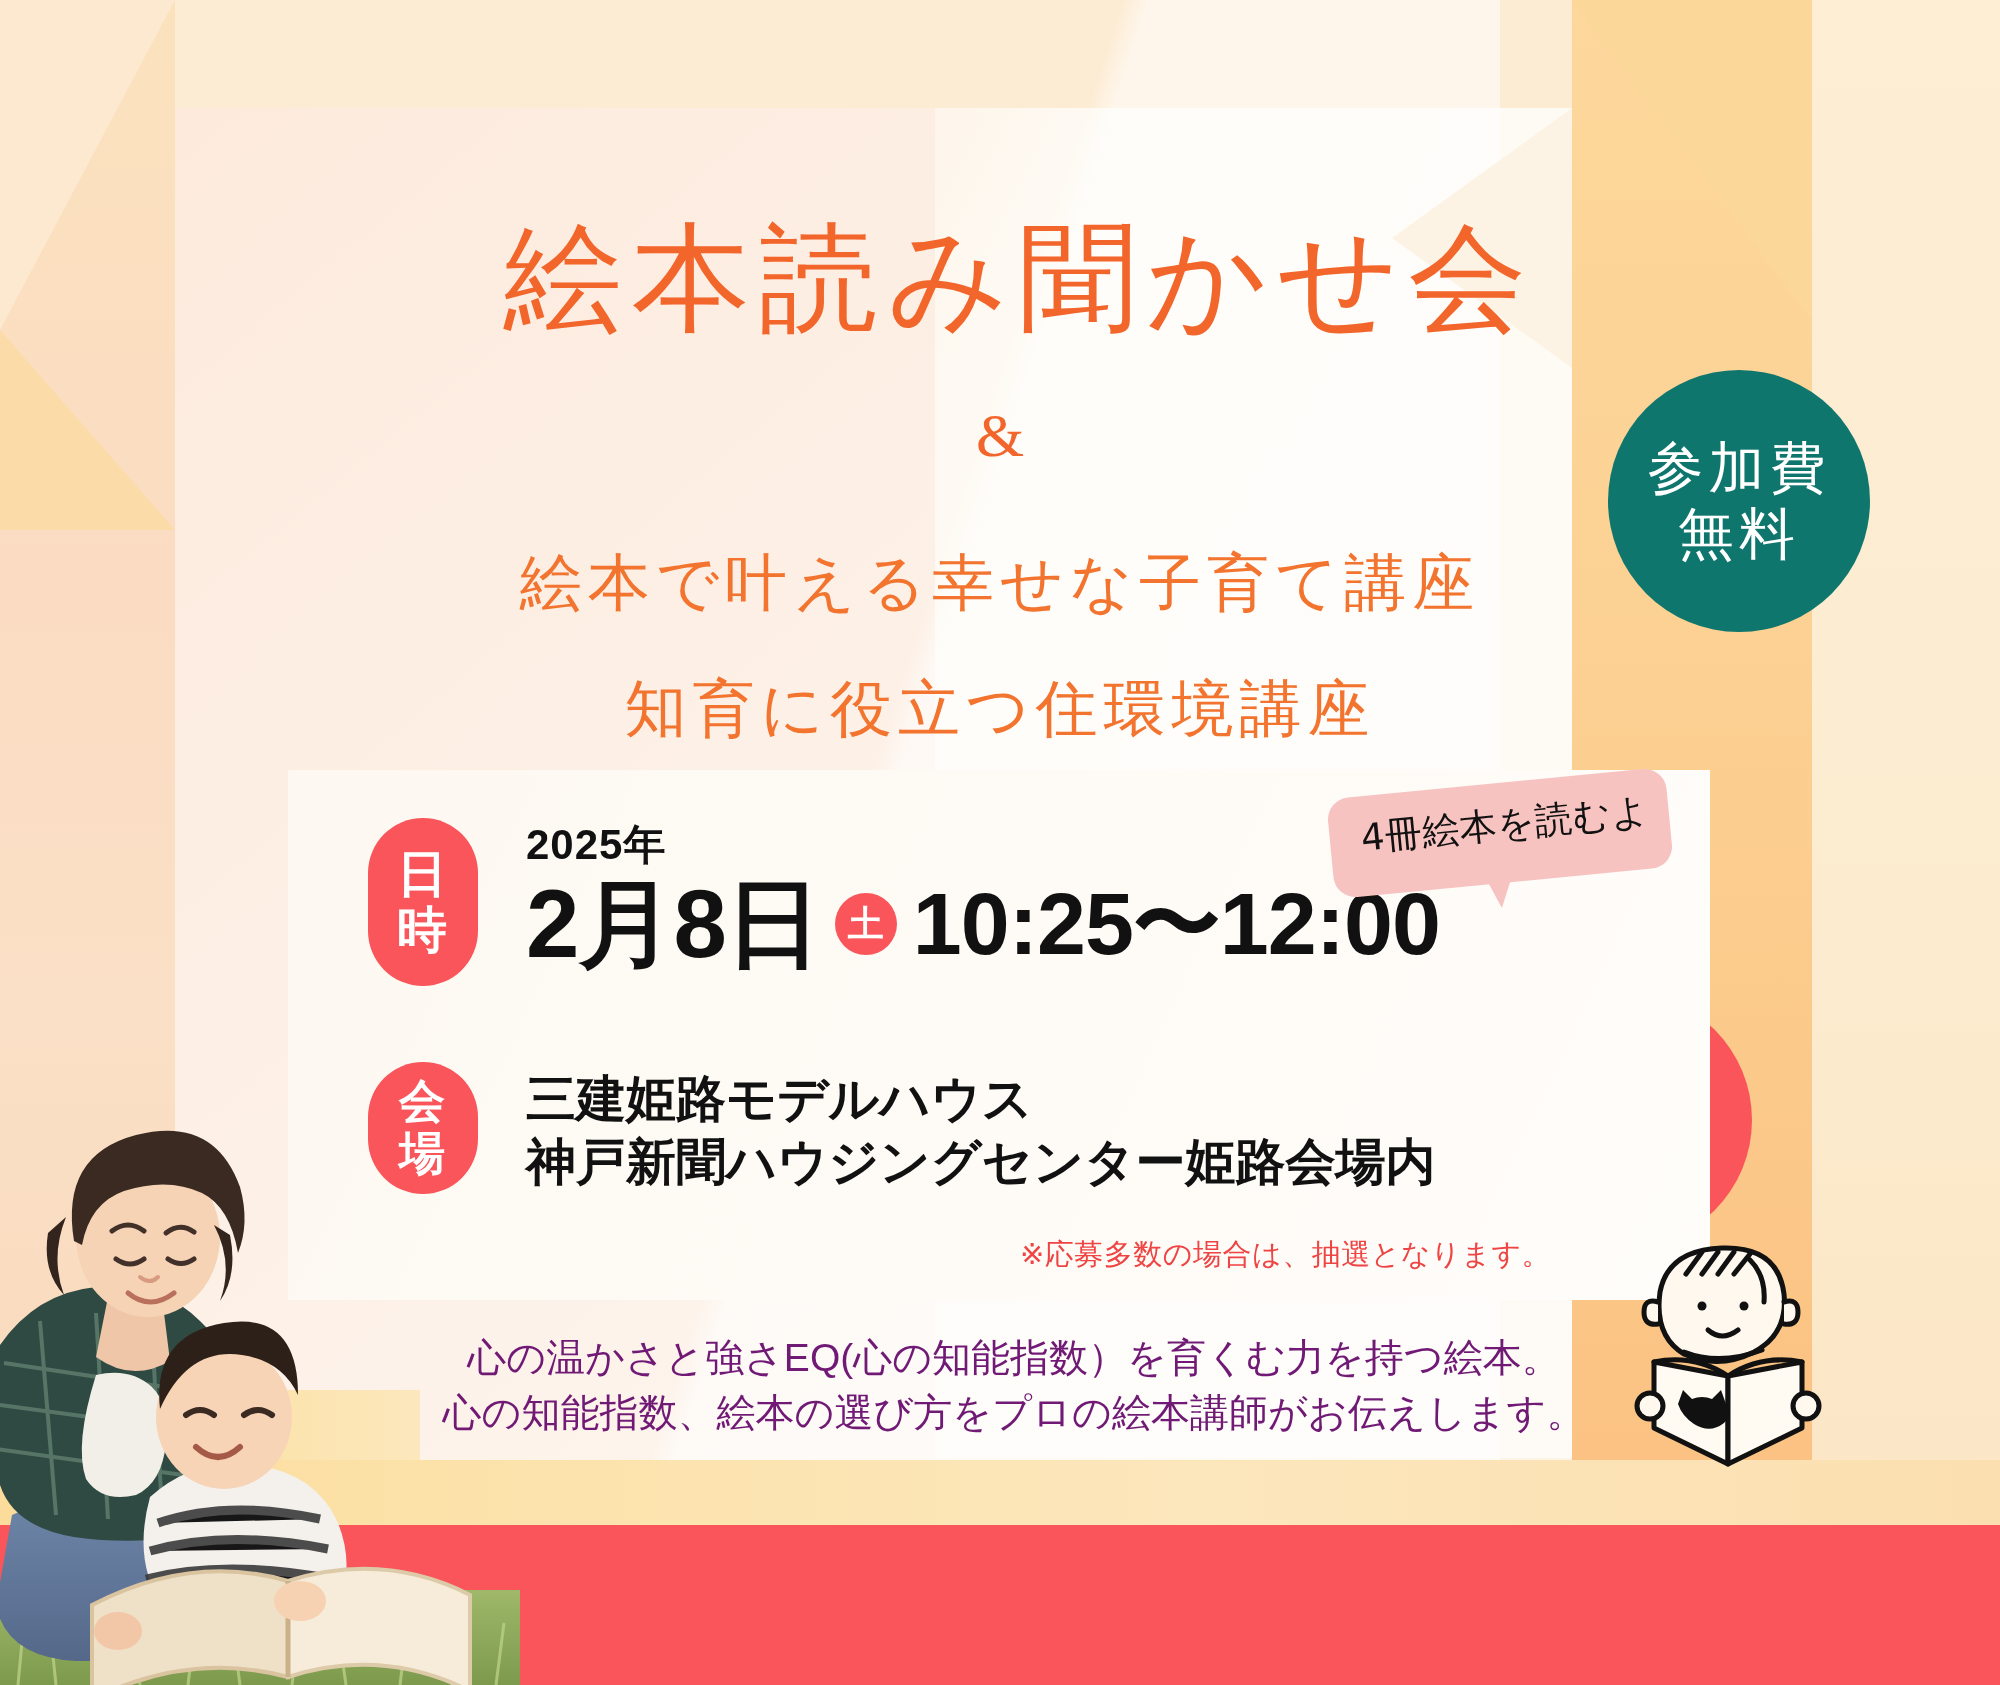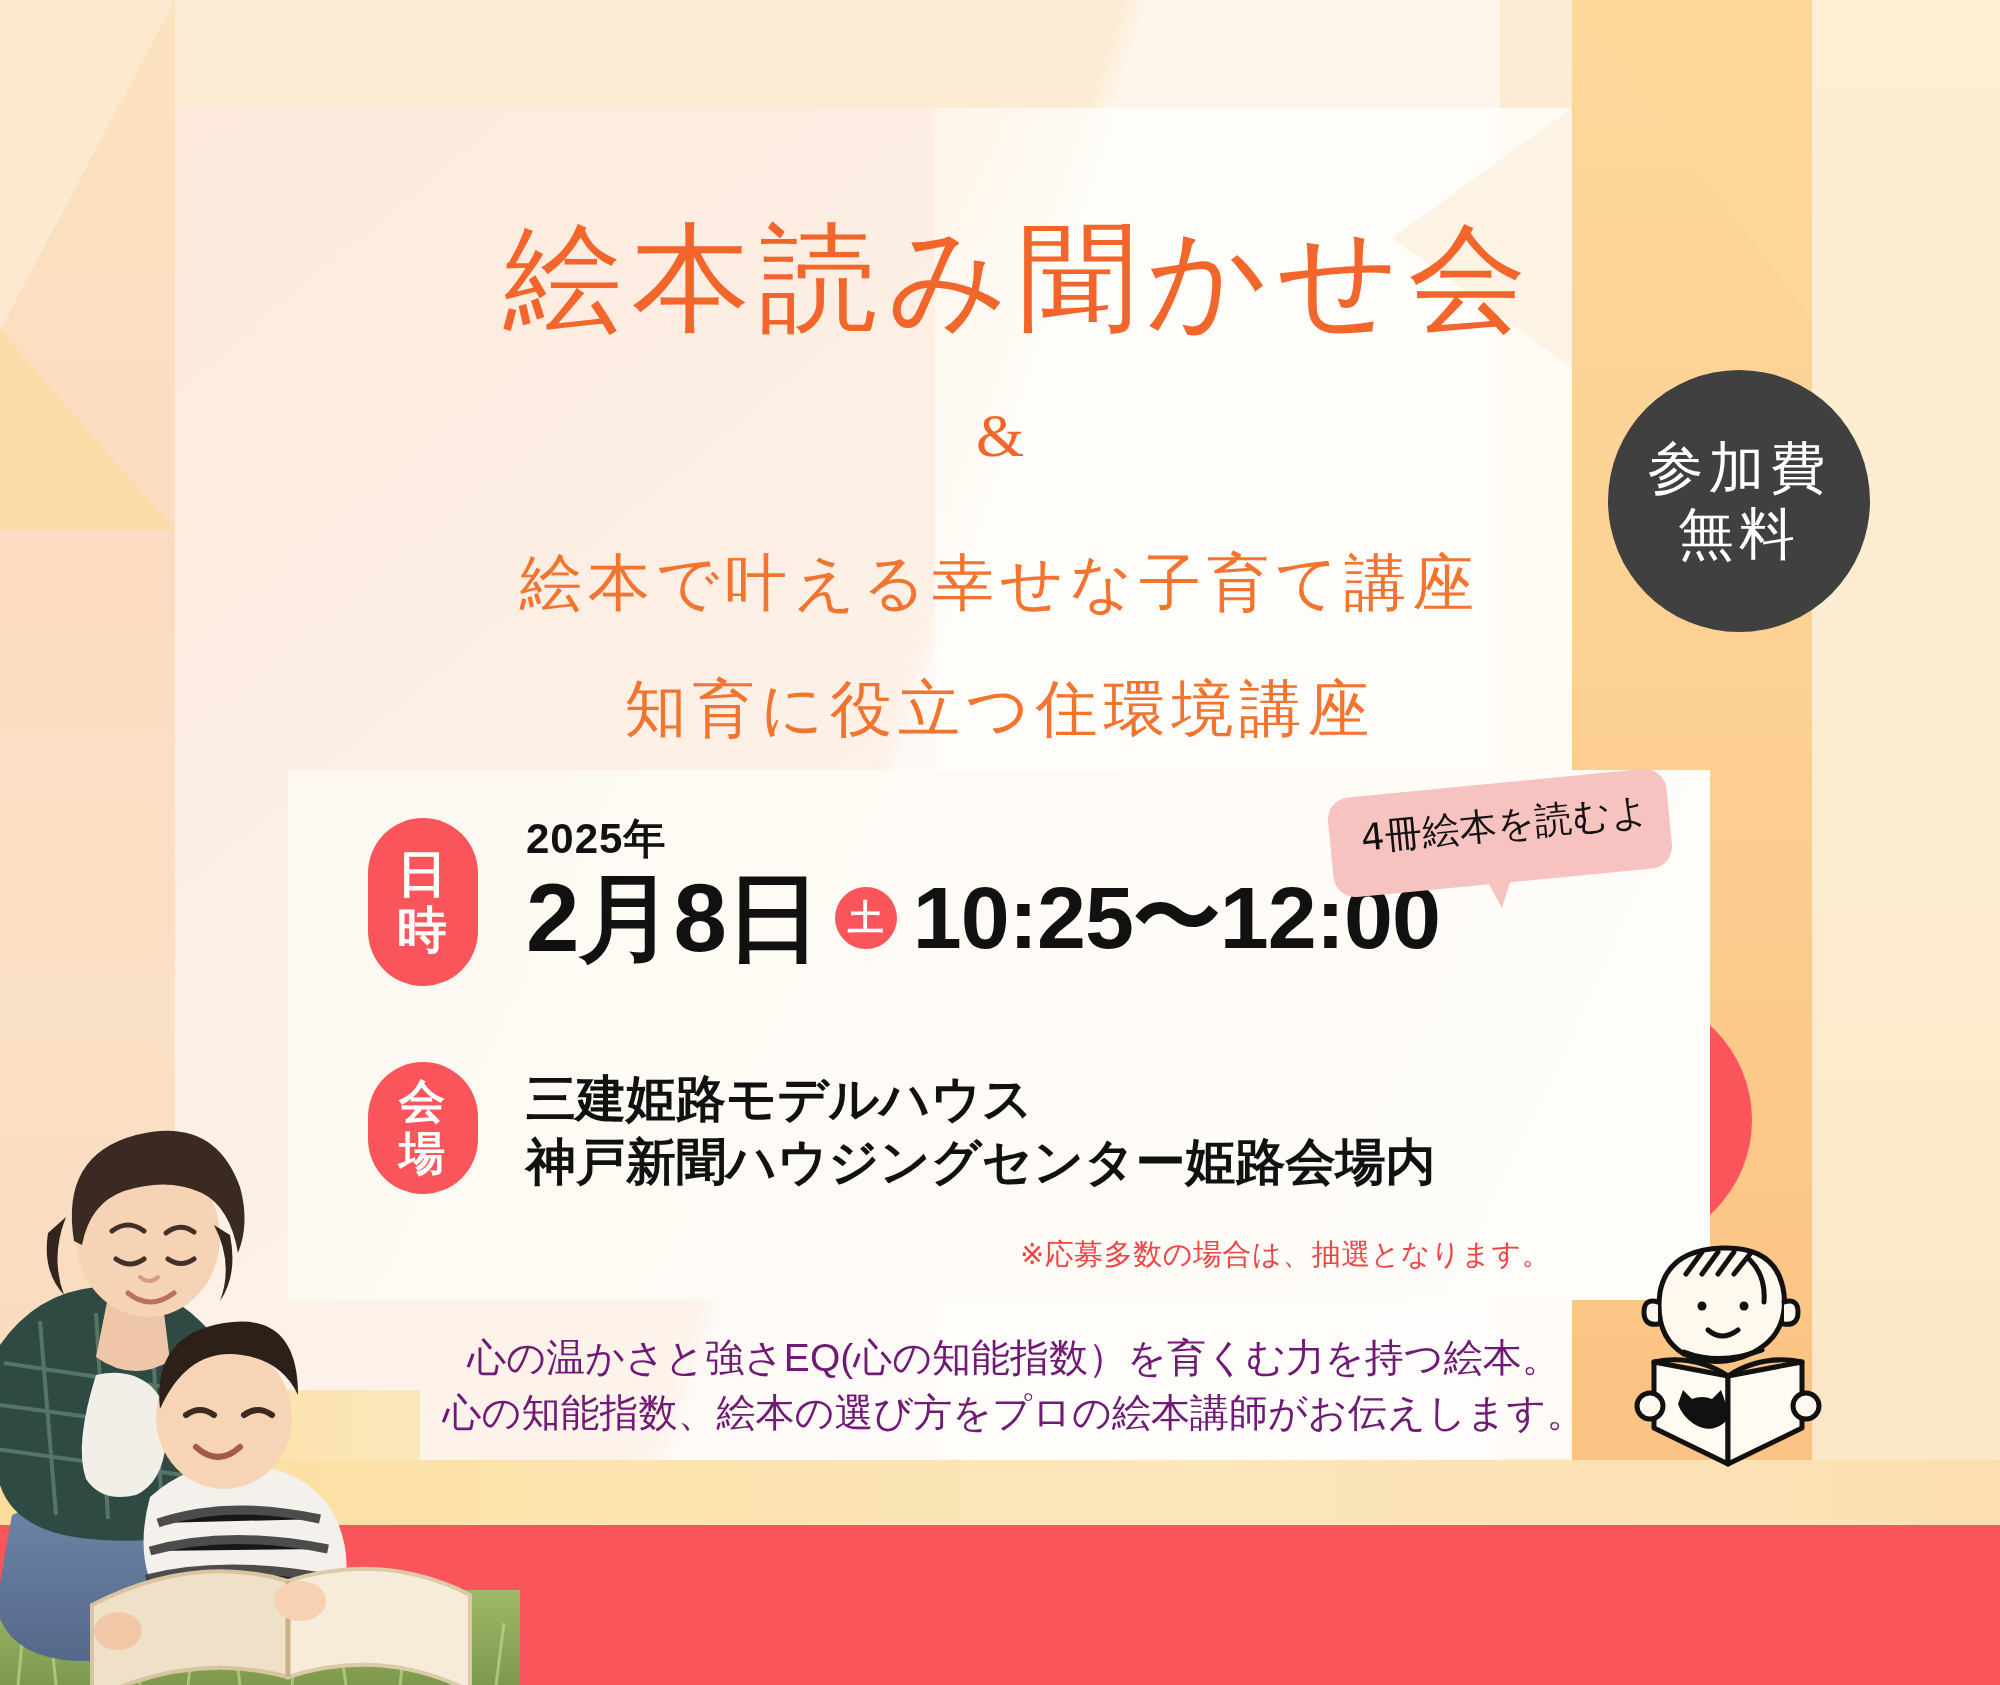--- a/index.html
+++ b/index.html
@@ -43,42 +43,42 @@
   .title{position:absolute;left:0;right:0;top:215px;text-align:center;
     font-size:118px;line-height:1.08;color:#f2662c;letter-spacing:10px;
     font-family:"Liberation Sans","DejaVu Sans",sans-serif;font-weight:400;padding-left:40px;}
   .amp{position:absolute;left:0;right:0;top:400px;text-align:center;
     font-size:62px;color:#f2662c;font-family:"Liberation Serif","DejaVu Serif",serif;}
   .subtitle{position:absolute;left:0;right:0;top:498px;text-align:center;color:#f2742f;}
   .subtitle .s-line{font-size:62px;line-height:1.32;letter-spacing:6px;margin-top:44px;}
 
   
   .badge-free{position:absolute;left:1608px;top:370px;width:262px;height:262px;border-radius:50%;
-    background:#404040;display:flex;flex-direction:column;align-items:center;justify-content:center;
+    background:#0f766e;display:flex;flex-direction:column;align-items:center;justify-content:center;
     color:#fff;line-height:1.18;letter-spacing:5px;}
   .badge-free .l1{font-size:56px;}
   .badge-free .l2{font-size:56px;}
   .badge-limit{position:absolute;left:1496px;top:992px;width:256px;height:256px;border-radius:50%;
     background:#f9555a;display:flex;flex-direction:column;align-items:center;justify-content:center;
     color:#fff;line-height:1.1;font-weight:bold;}
   .badge-limit .l1{font-size:72px;letter-spacing:2px;}
   .badge-limit .l2{font-size:72px;letter-spacing:2px;}
 
   
   .panel{position:absolute;left:288px;top:770px;width:1422px;height:530px;
     background:linear-gradient(115deg,#fdf8f1 0%,#fefbf6 48%,#fffdfa 100%);}
   .row{position:absolute;display:flex;align-items:flex-start;}
   .tag{width:110px;border-radius:55px;background:#f9555a;color:#fff;
     display:flex;flex-direction:column;align-items:center;justify-content:center;
     font-size:50px;line-height:1.12;font-weight:bold;letter-spacing:2px;flex:none;}
 
   .row-date{left:368px;top:818px;}
   .row-date .tag{height:168px;}
   .date-block{margin-left:48px;}
-  .year{font-size:42px;font-weight:bold;color:#111;line-height:1;letter-spacing:1px;}
+  .year{font-size:42px;font-weight:bold;color:#111;line-height:1;margin-top:6px;letter-spacing:1px;}
   .date-line{display:flex;align-items:center;margin-top:10px;}
   .bigdate{font-size:96px;font-weight:bold;color:#111;line-height:1;letter-spacing:-1px;}
   .dow{width:62px;height:62px;border-radius:50%;background:#f9555a;color:#fff;
     font-size:36px;font-weight:bold;display:flex;align-items:center;justify-content:center;
     margin:0 16px 0 14px;flex:none;}
   .time{font-size:88px;font-weight:bold;color:#111;line-height:1;letter-spacing:-1px;}
 
   .row-venue{left:368px;top:1062px;}
   .row-venue .tag{height:132px;font-size:46px;}
   .venue-block{margin-left:48px;padding-top:6px;}

